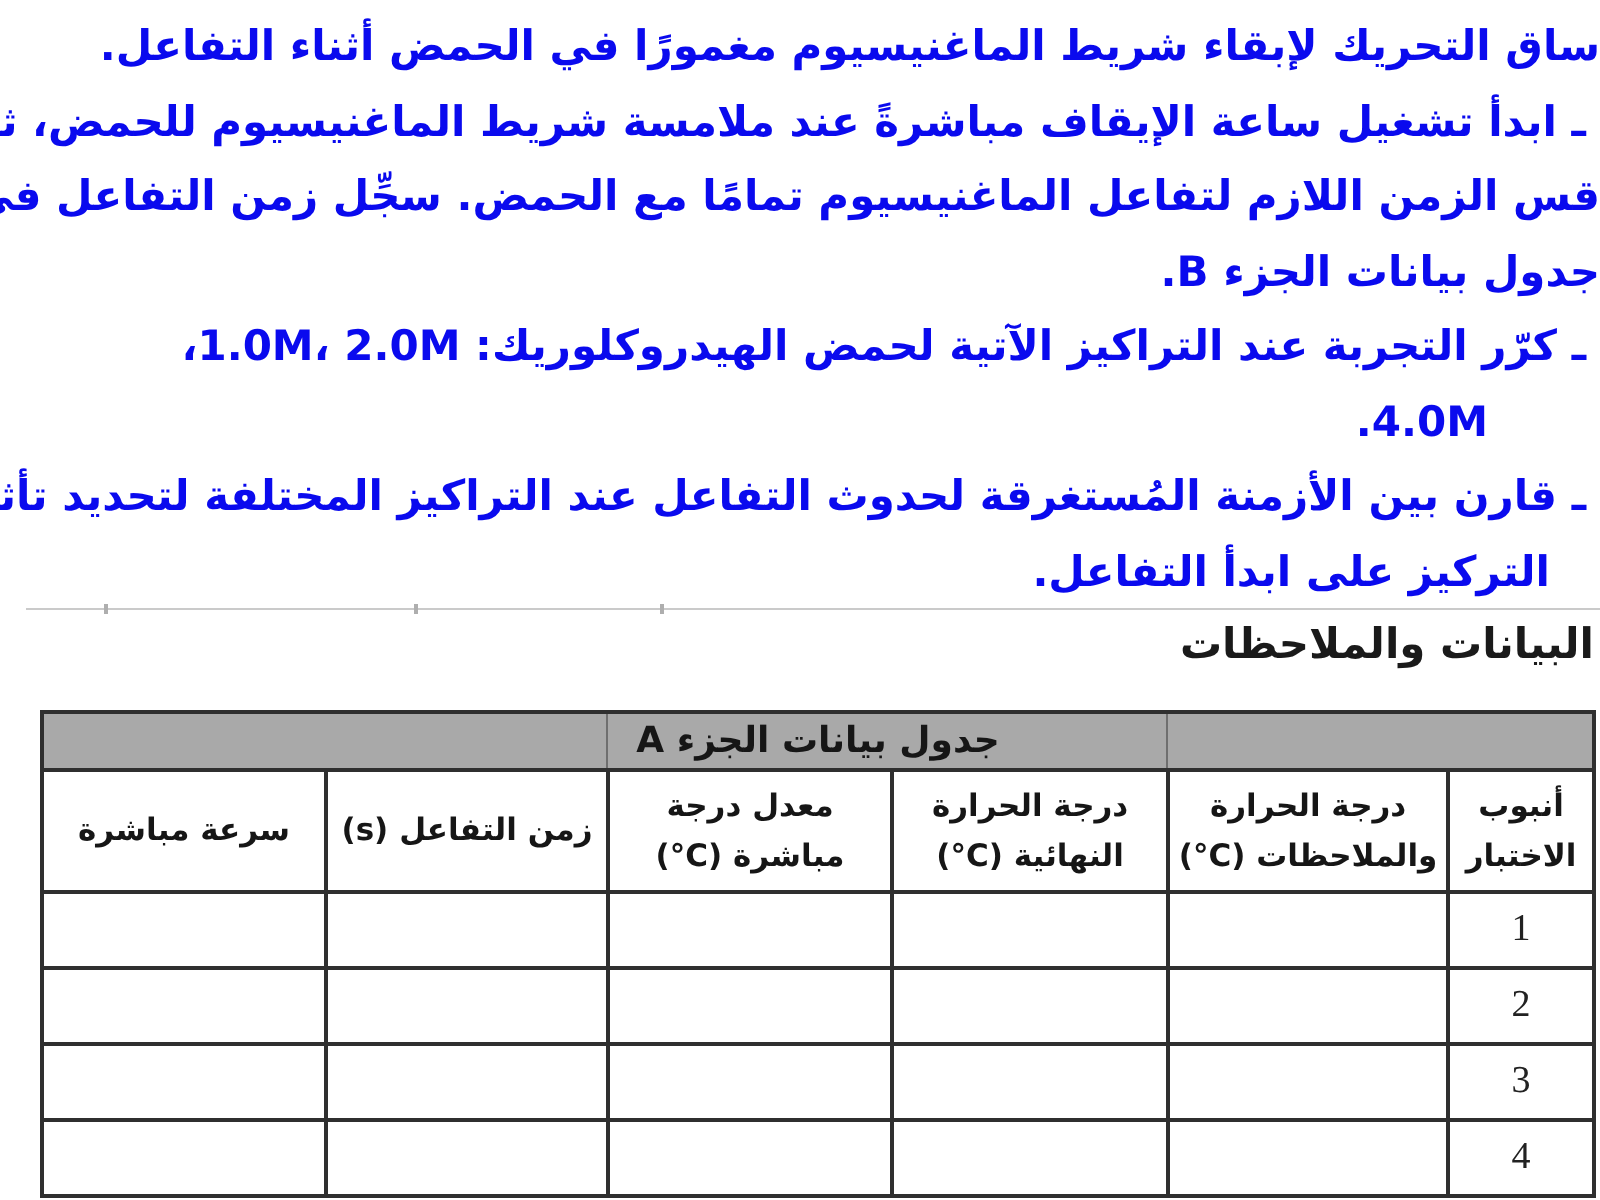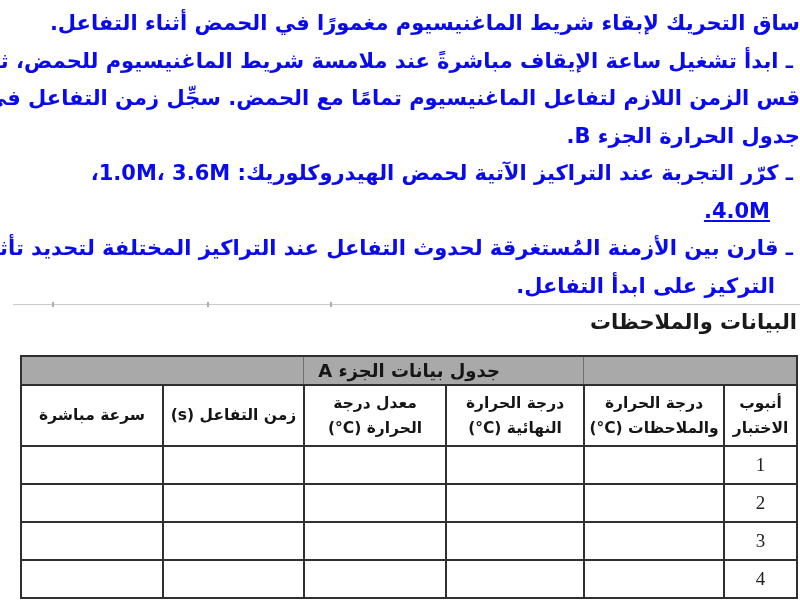--- a/index.html
+++ b/index.html
@@ -18,21 +18,21 @@
     direction:rtl;
   }
   .instr-line{
     height:37.5px;line-height:37.5px;
     font-size:21px;font-weight:bold;
     color:#0a0aee;
     text-align:right;white-space:nowrap;
   }
   .ind-bullet{padding-right:7px;}
   .ind-cont{}
-  .ind-num{padding-right:30px;text-decoration:underline;}
+  .ind-num{padding-right:56px;}
   .ind-last{padding-right:25px;}
 
   
   .divider{position:absolute;top:304px;left:13px;right:0;height:1px;background:#cacaca;}
   .divider-tick{position:absolute;top:302px;width:2px;height:5px;background:#aeaeae;}
   .tick-1{left:52px;} .tick-2{left:207px;} .tick-3{left:330px;}
 
   
   .section-heading{
     position:absolute;top:310px;left:0;right:3px;
@@ -80,22 +80,22 @@
 </style>
 </head>
 <body>
 
 <div class="page">
 
   <div class="instructions">
     <div class="instr-line ind-cont">ساق التحريك لإبقاء شريط الماغنيسيوم مغمورًا في الحمض أثناء التفاعل.</div>
     <div class="instr-line ind-bullet">ـ ابدأ تشغيل ساعة الإيقاف مباشرةً عند ملامسة شريط الماغنيسيوم للحمض، ثم</div>
     <div class="instr-line ind-cont">قس الزمن اللازم لتفاعل الماغنيسيوم تمامًا مع الحمض. سجِّل زمن التفاعل في</div>
-    <div class="instr-line ind-cont">جدول الحرارة الجزء B.</div>
-    <div class="instr-line ind-bullet">ـ كرّر التجربة عند التراكيز الآتية لحمض الهيدروكلوريك: 1.0M، 3.6M،</div>
+    <div class="instr-line ind-cont">جدول بيانات الجزء B.</div>
+    <div class="instr-line ind-bullet">ـ كرّر التجربة عند التراكيز الآتية لحمض الهيدروكلوريك: 1.0M، 2.0M،</div>
     <div class="instr-line ind-num">4.0M.</div>
     <div class="instr-line ind-bullet">ـ قارن بين الأزمنة المُستغرقة لحدوث التفاعل عند التراكيز المختلفة لتحديد تأثير</div>
     <div class="instr-line ind-last">التركيز على ابدأ التفاعل.</div>
   </div>
 
   <div class="divider"></div>
   <div class="divider-tick tick-1"></div>
   <div class="divider-tick tick-2"></div>
   <div class="divider-tick tick-3"></div>
 
@@ -134,21 +134,21 @@
         <th>
           <div>درجة الحرارة</div>
           <div>
             <span>النهائية</span>
             <span dir="ltr" class="unit">(°C)</span>
           </div>
         </th>
         <th>
           <div>معدل درجة</div>
           <div>
-            <span>الحرارة</span>
+            <span>مباشرة</span>
             <span dir="ltr" class="unit">(°C)</span>
           </div>
         </th>
         <th>
           <div>
             <span>زمن التفاعل</span>
             <span dir="ltr" class="unit">(s)</span>
           </div>
         </th>
         <th>

